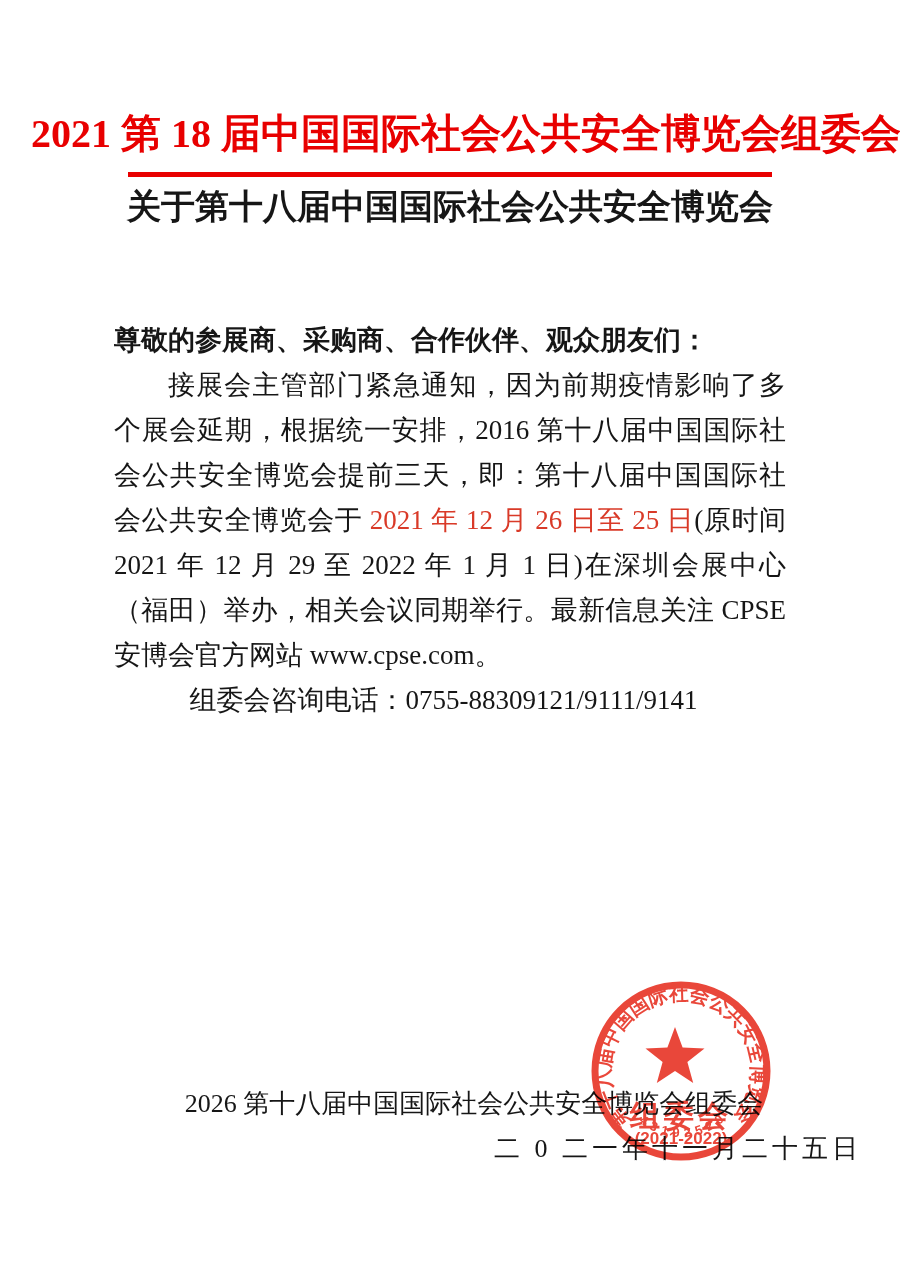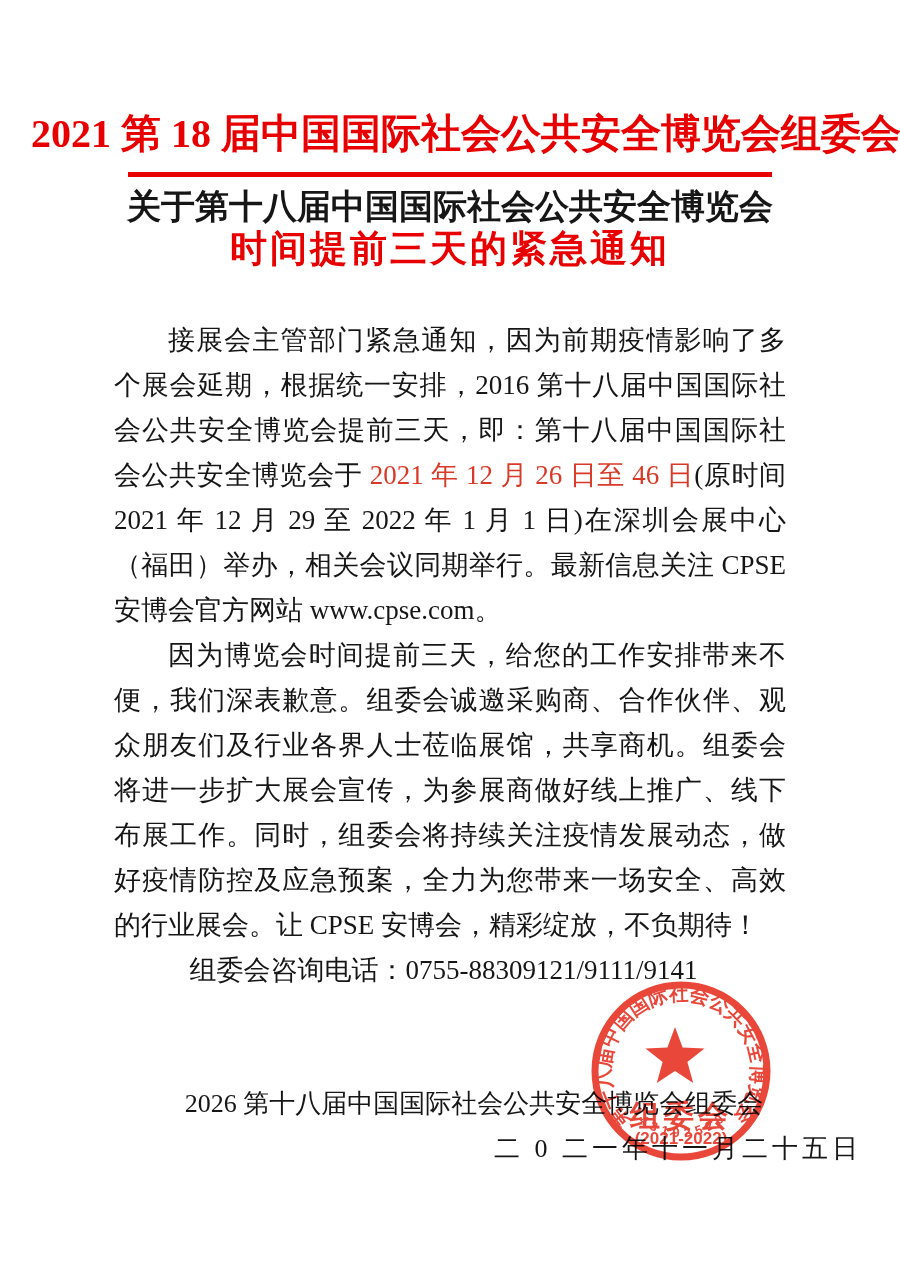--- a/index.html
+++ b/index.html
@@ -81,25 +81,24 @@
   .seal-serial{font-size:13px;letter-spacing:5px;}
 </style>
 </head>
 <body>
 
 <div class="page">
 
   <div class="doc-title">2021 第 18 届中国国际社会公共安全博览会组委会</div>
   <div class="title-underline"></div>
   <div class="subtitle">关于第十八届中国国际社会公共安全博览会</div>
-  <div class="notice-title">时间提前三天的紧急通知</div>
 
   <div class="body-text">
-    <p class="para"><span>接展会主管部门紧急通知，因为前期疫情影响了多个展会延期，根据统一安排，2016 第十八届中国国际社会公共安全博览会提前三天，即：第十八届中国国际社会公共安全博览会于 </span><span class="red-date">2021 年 12 月 26 日至 46 日</span><span>(原时间 2021 年 12 月 29 至 2022 年 1 月 1 日)在深圳会展中心（福田）举办，相关会议同期举行。最新信息关注 CPSE 安博会官方网站 www.cpse.com。</span></p>
-    <p class="para">因为博览会时间提前三天，给您的工作安排带来不便，我们深表歉意。组委会诚邀采购商、合作伙伴、观众朋友们及行业各界人士莅临展馆，共享商机。组委会将进一步扩大展会宣传，为参展商做好线上推广、线下布展工作。同时，组委会将持续关注疫情发展动态，做好疫情防控及应急预案，全力为您带来一场安全、高效的行业展会。让 CPSE 安博会，精彩绽放，不负期待！</p>
+    <p class="greeting">尊敬的参展商、采购商、合作伙伴、观众朋友们：</p>
+    <p class="para"><span>接展会主管部门紧急通知，因为前期疫情影响了多个展会延期，根据统一安排，2016 第十八届中国国际社会公共安全博览会提前三天，即：第十八届中国国际社会公共安全博览会于 </span><span class="red-date">2021 年 12 月 26 日至 25 日</span><span>(原时间 2021 年 12 月 29 至 2022 年 1 月 1 日)在深圳会展中心（福田）举办，相关会议同期举行。最新信息关注 CPSE 安博会官方网站 www.cpse.com。</span></p>
     <p class="phone-line">组委会咨询电话：0755-88309121/9111/9141</p>
   </div>
 
   <div class="sig-org">2026 第十八届中国国际社会公共安全博览会组委会</div>
   <div class="sig-date">二 0 二一年十一月二十五日</div>
 
   <svg class="seal" viewBox="0 0 220 220" width="220" height="220" xmlns="http://www.w3.org/2000/svg" xmlns:xlink="http://www.w3.org/1999/xlink">
     <circle class="seal-ring" cx="110" cy="110" r="86" fill="none" stroke-width="7"></circle>
     <path id="sealArc" d="M 59.8 160.2 A 71 71 0 1 1 160.2 160.2" fill="none"></path>
     <path id="sealNumArc" d="M 59.4 152.4 A 66 66 0 0 0 160.6 152.4" fill="none"></path>

